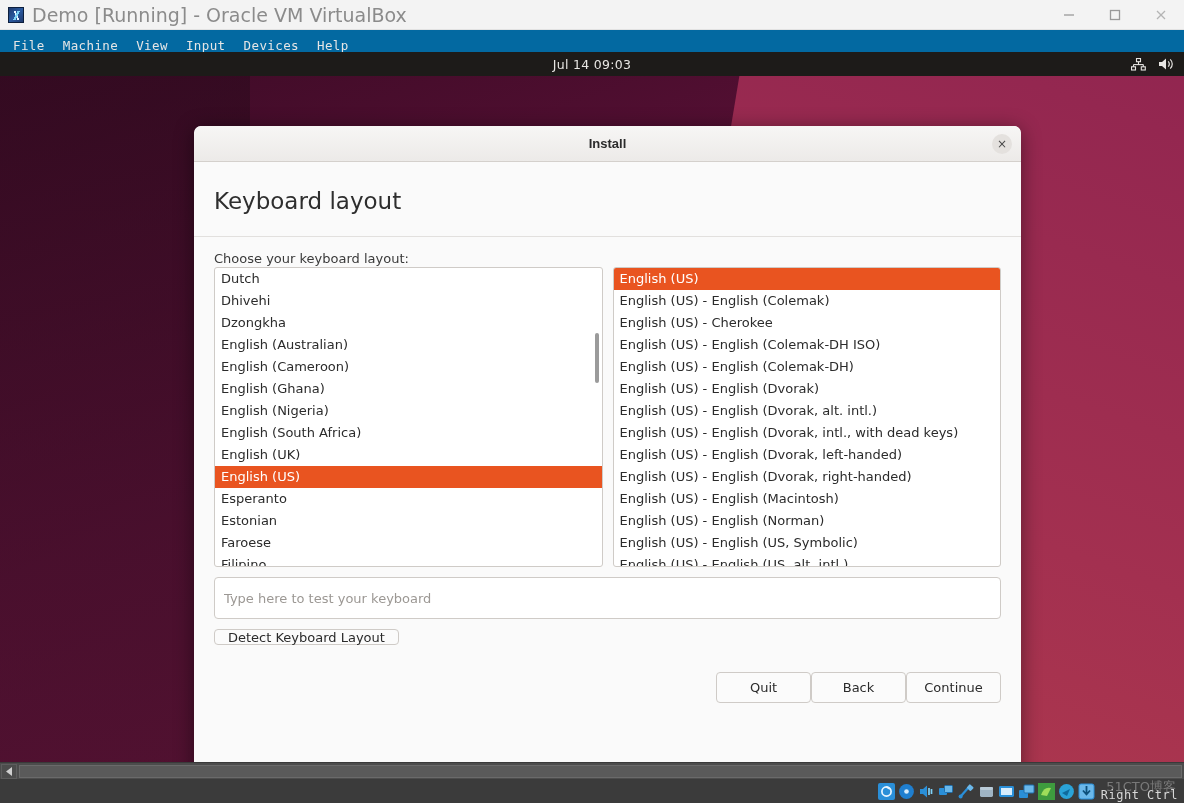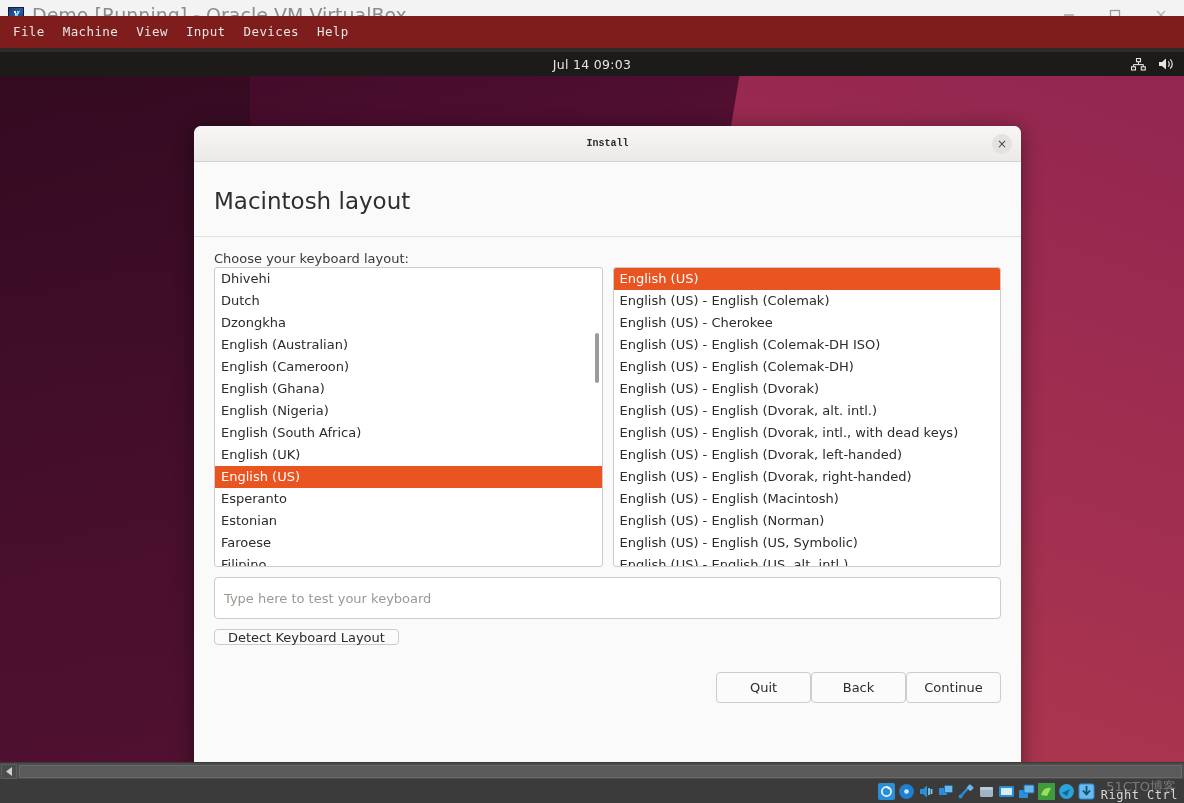--- a/index.html
+++ b/index.html
@@ -35,22 +35,22 @@
     white-space: nowrap;
   }
   .wbtn {
     width: 46px; height: 30px; display: flex; align-items: center; justify-content: center;
     flex: 0 0 auto;
   }
   .wbtn svg { display: block; }
   #vbox-winbuttons { margin-left: auto; display: flex; }
 
   #vbox-menubar {
-    position: absolute; left: 0; top: 16px; width: 1184px; height: 32px;
-    background: #7f1d1d;
+    position: absolute; left: 0; top: 30px; width: 1184px; height: 32px;
+    background: #0369a1;
     display: flex; align-items: center;
     font-family: "DejaVu Sans Mono", monospace;
   }
   .menu-item {
     color: #e6e6e6; font-size: 12.5px; padding: 0 9px;
     letter-spacing: 0.4px;
     line-height: 22px;
   }
   .menu-item:first-child { margin-left: 4px; }
 
@@ -111,22 +111,22 @@
   }
   #dlg-titlebar {
     height: 36px; flex: 0 0 auto;
     background: linear-gradient(180deg,#f7f6f5 0%,#eceae8 100%);
     border-bottom: 1px solid #d4d0cc;
     display: flex; align-items: center; justify-content: center;
     position: relative;
     border-radius: 7px 7px 0 0;
   }
   #dlg-title {
-    font-size: 10px; font-weight: bold; color: #2b2b2b;
-    font-family: Liberation Mono, monospace;
+    font-size: 13px; font-weight: bold; color: #2b2b2b;
+    font-family: Liberation Sans, sans-serif;
   }
   #dlg-close {
     position: absolute; right: 9px; top: 50%; transform: translateY(-50%);
     width: 20px; height: 20px; border-radius: 50%;
     background: #e4e1de;
     display: flex; align-items: center; justify-content: center;
     color: #4a4a4a; font-size: 12px; line-height: 1;
     font-family: "DejaVu Sans", sans-serif;
   }
   #dlg-heading-wrap {
@@ -300,31 +300,31 @@
   </div>
 
   <div id="install-dialog">
 
     <div id="dlg-titlebar">
       <div id="dlg-title">Install</div>
       <div id="dlg-close">×</div>
     </div>
 
     <div id="dlg-heading-wrap">
-      <div id="dlg-heading">Macintosh layout</div>
+      <div id="dlg-heading">Keyboard layout</div>
     </div>
 
     <div id="dlg-body">
       <div id="choose-label">Choose your keyboard layout:</div>
 
       <div id="lists-row">
         <div class="layout-list" id="left-list">
           <div class="list-inner">
+              <div class="list-row">Dutch</div>
               <div class="list-row">Dhivehi</div>
-              <div class="list-row">Dutch</div>
               <div class="list-row">Dzongkha</div>
               <div class="list-row">English (Australian)</div>
               <div class="list-row">English (Cameroon)</div>
               <div class="list-row">English (Ghana)</div>
               <div class="list-row">English (Nigeria)</div>
               <div class="list-row">English (South Africa)</div>
               <div class="list-row">English (UK)</div>
               <div class="list-row sel">English (US)</div>
               <div class="list-row">Esperanto</div>
               <div class="list-row">Estonian</div>

